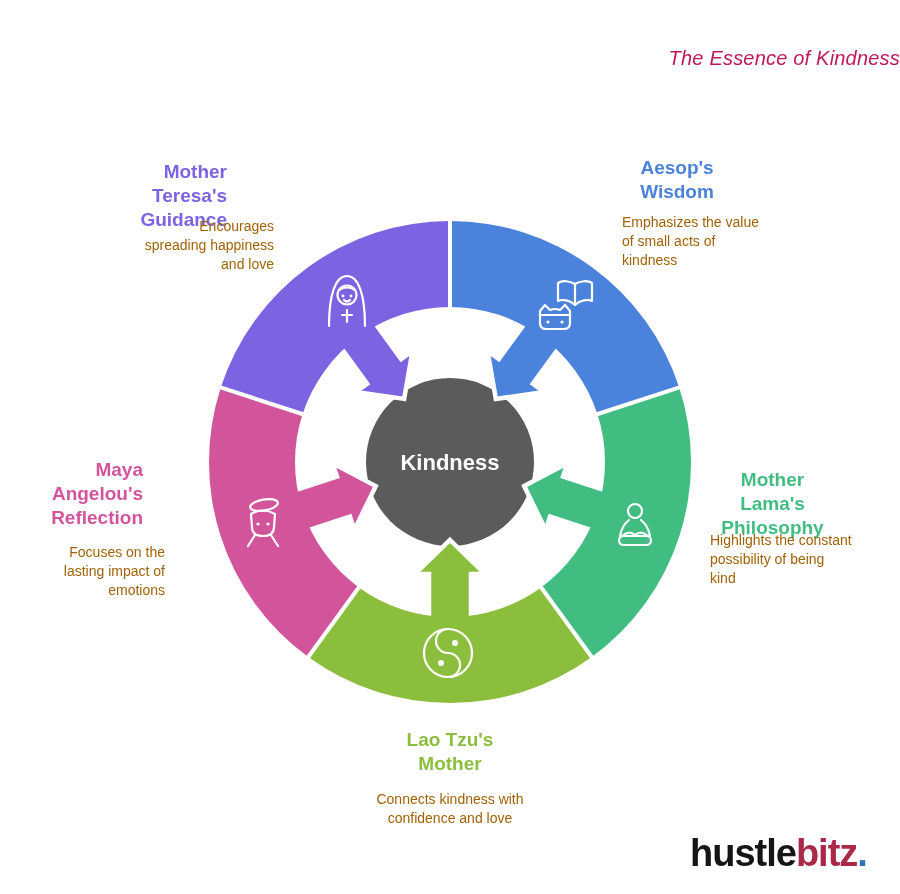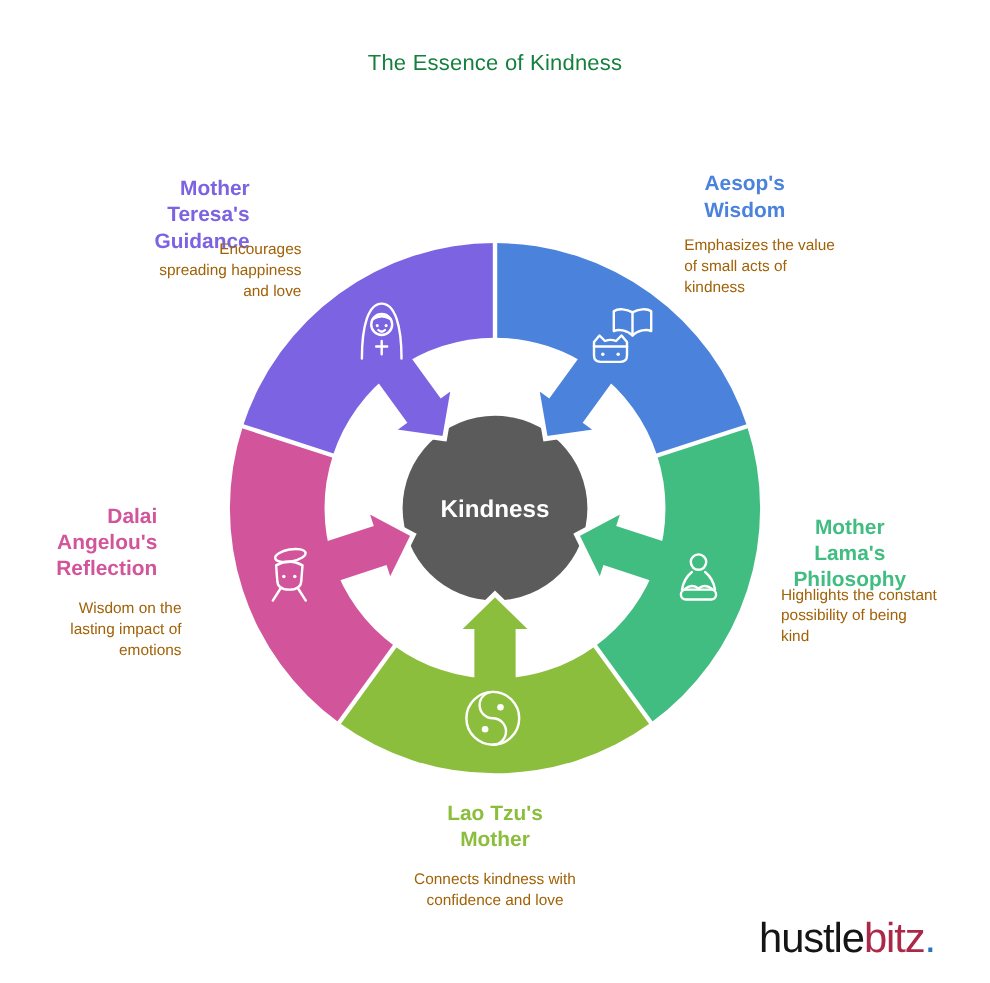--- a/index.html
+++ b/index.html
@@ -1,19 +1,19 @@
 <!DOCTYPE html>
 <html><head>
 <meta charset="utf-8">
 <style>
   html,body{margin:0;padding:0;background:#fff;}
   #canvas{position:relative;width:900px;height:894px;background:#ffffff;overflow:hidden;
           font-family:"Liberation Sans",sans-serif;}
-  .page-title{position:absolute;top:47px;left:0;width:900px;text-align:center;
-              font-size:20px;color:#15803d;letter-spacing:.2px;}
+  .page-title{position:absolute;top:47px;left:0;width:900px;text-align:right;
+              font-size:20px;color:#be185d;letter-spacing:.2px;font-style:italic;}
   .heading{position:absolute;font-size:19px;font-weight:700;line-height:24px;text-align:center;}
   .desc{position:absolute;font-size:14px;color:#a16207;line-height:19px;}
   .align-r{text-align:right;}
   .align-c{text-align:center;}
   
   .h-mother{top:131px;right:673px;width:100px;margin-top:29px;}
   .d-mother{top:217px;right:626px;width:138px;}
   .h-aesop{top:156px;left:622px;width:110px;}
   .d-aesop{top:213px;left:622px;width:140px;}
   .h-dalai{top:468px;left:710px;width:125px;}
@@ -24,41 +24,41 @@
   .d-lao{top:790px;left:375px;width:150px;}
   
   svg#wheel{position:absolute;left:0;top:0;}
   .seg{stroke:none;}
   .divider{stroke:#ffffff;stroke-width:4;fill:none;}
   .arrow{stroke:#ffffff;stroke-width:4.5;stroke-linejoin:miter;}
   .icon{fill:none;stroke:#ffffff;stroke-width:2.2;stroke-linecap:round;stroke-linejoin:round;}
   .icon .dot{fill:#ffffff;stroke:none;}
   .center-text{font-family:"Liberation Sans",sans-serif;font-size:22px;font-weight:700;}
   
-  .logo{position:absolute;top:834px;left:690px;font-size:38px;font-weight:400;
+  .logo{position:absolute;top:834px;left:690px;font-size:38px;font-weight:700;
         letter-spacing:-1px;line-height:1;white-space:nowrap;}
 </style>
 </head>
 <body>
 
 <div id="canvas">
 
   <div class="page-title">The Essence of Kindness</div>
 
   <div class="heading align-r h-mother" style="color: rgb(124, 99, 226);">Mother Teresa's Guidance</div>
   <div class="desc align-r d-mother">Encourages spreading happiness and love</div>
 
   <div class="heading h-aesop" style="color: rgb(75, 130, 220);">Aesop's Wisdom</div>
   <div class="desc d-aesop">Emphasizes the value of small acts of kindness</div>
 
   <div class="heading h-dalai" style="color: rgb(66, 189, 130);">Mother Lama's Philosophy</div>
   <div class="desc d-dalai">Highlights the constant possibility of being kind</div>
 
-  <div class="heading align-r h-maya" style="color: rgb(210, 85, 156);">Dalai Angelou's Reflection</div>
-  <div class="desc align-r d-maya">Wisdom on the lasting impact of emotions</div>
+  <div class="heading align-r h-maya" style="color: rgb(210, 85, 156);">Maya Angelou's Reflection</div>
+  <div class="desc align-r d-maya">Focuses on the lasting impact of emotions</div>
 
   <div class="heading align-c h-lao" style="color: rgb(140, 190, 61);">Lao Tzu's Mother</div>
   <div class="desc align-c d-lao">Connects kindness with confidence and love</div>
 
   <svg id="wheel" width="900" height="894" viewBox="0 0 900 894">
 
     <circle cx="450" cy="462" r="84" fill="#5b5b5b"></circle>
     <text class="center-text" x="450" y="470" text-anchor="middle" fill="#ffffff">Kindness</text>
 
     <path class="arrow" d="M450,540 L485,574 L471,574 L471,624 L429,624 L429,574 L415,574 Z" fill="#8cbe3d"></path>

